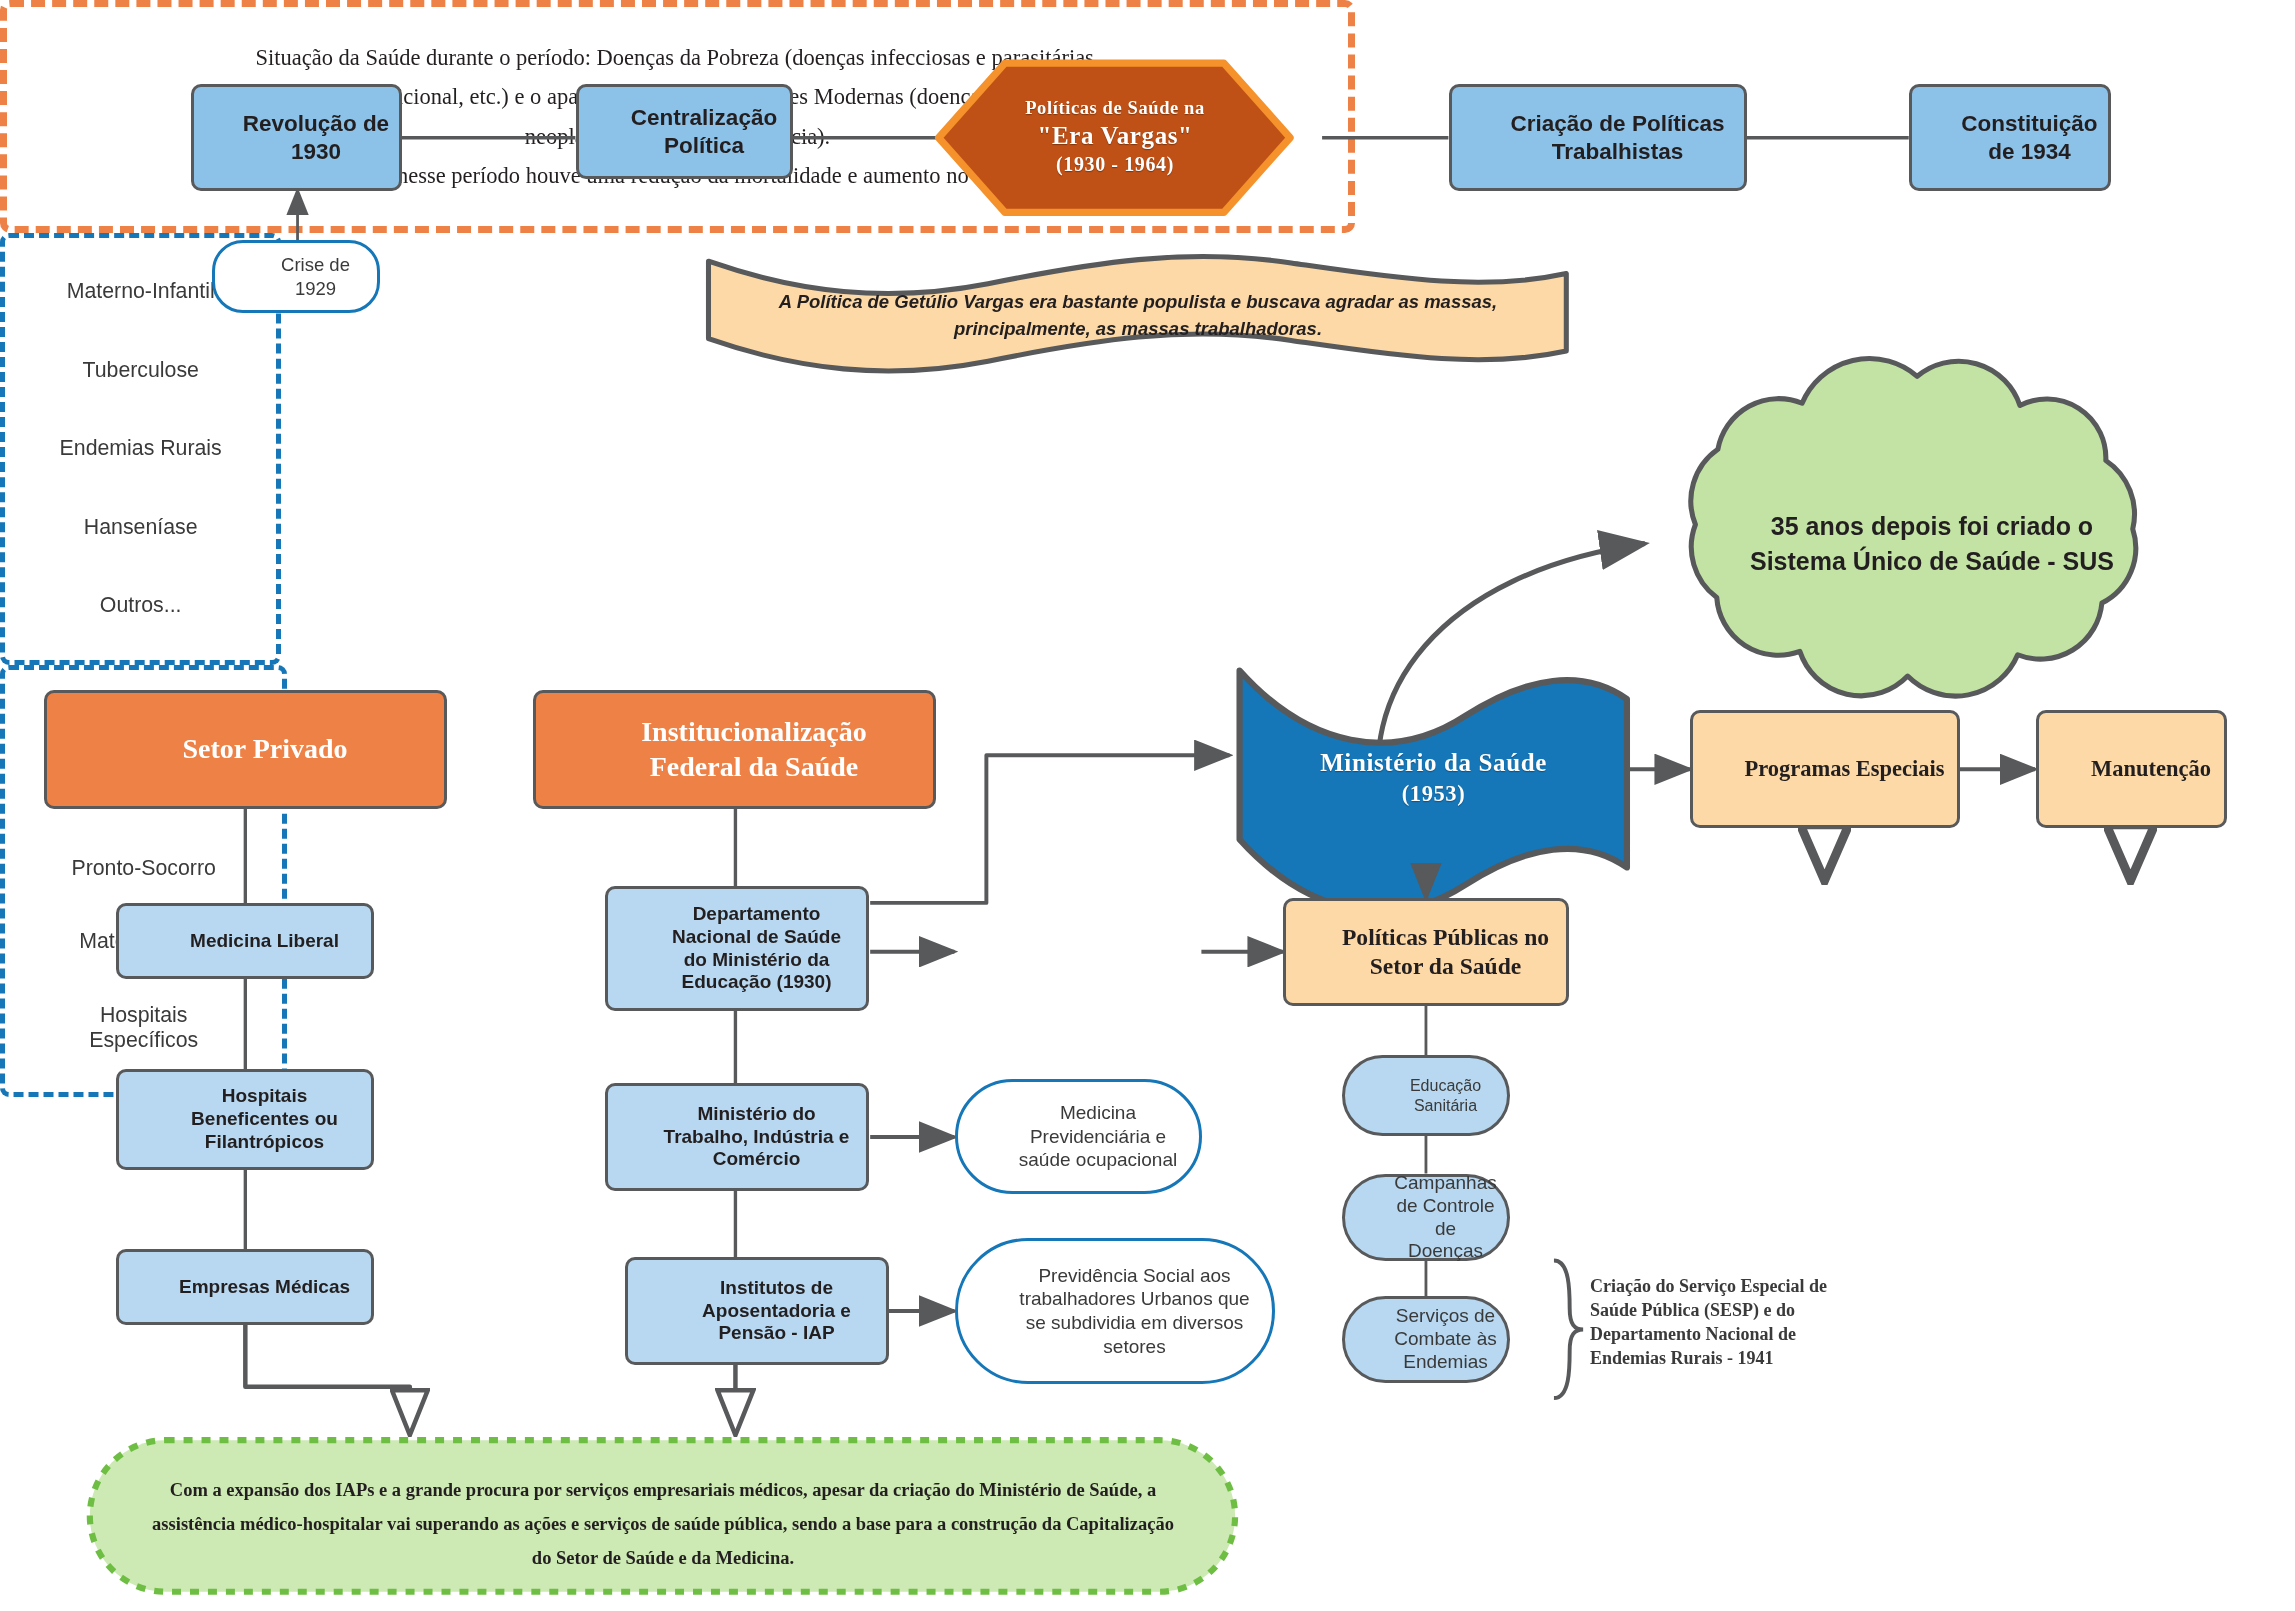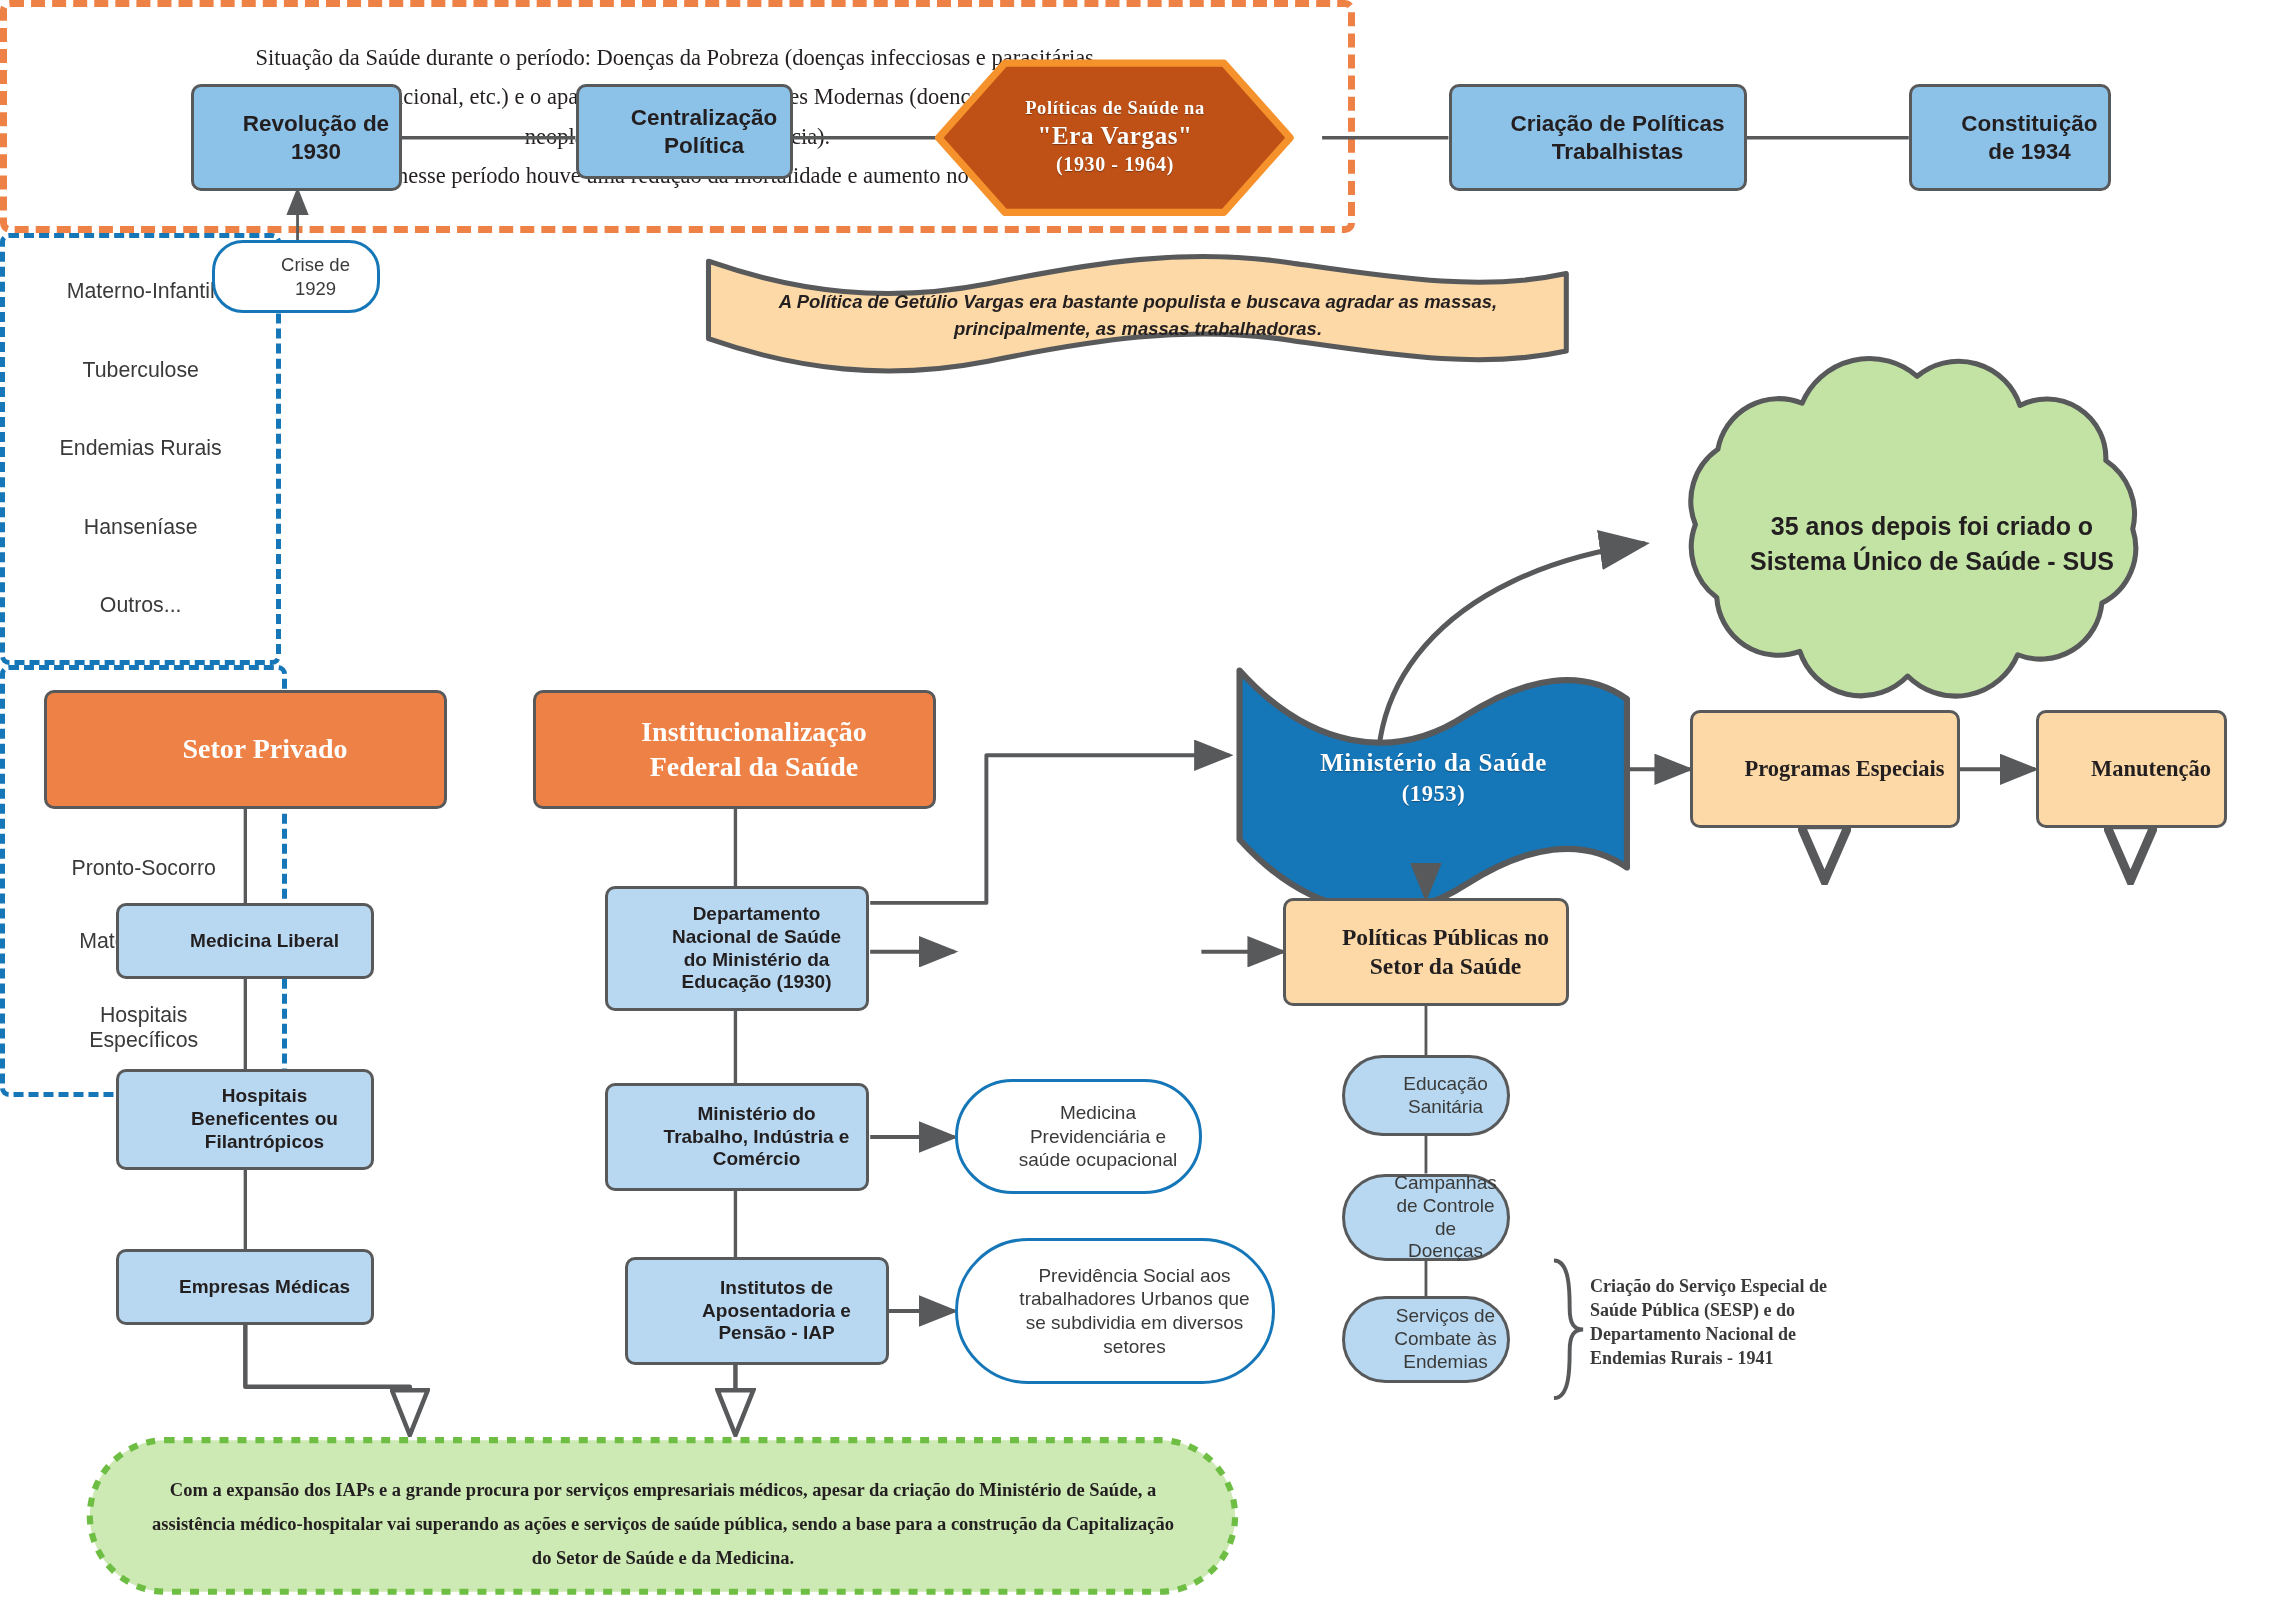--- a/index.html
+++ b/index.html
@@ -343,21 +343,21 @@
       <div class="f1">Ministério da Saúde</div>
       <div class="f2">(1953)</div>
     </div>
   </div>
 
   <div class="node peach-box" style="left:1283px;top:898px;width:286px;height:108px;font-size:23.6px;">
     <span style="white-space:pre-line">Políticas Públicas no
 Setor da Saúde</span>
   </div>
 
-  <div class="node stadium-lblue" style="left:1342px;top:1055px;width:168px;height:81px;font-size:19px;">
+  <div class="node stadium-lblue" style="left:1342px;top:1055px;width:168px;height:81px;font-size:16px;">
     <span style="white-space:pre-line">Educação
 Sanitária</span>
   </div>
 
   <div class="node stadium-lblue" style="left:1342px;top:1174px;width:168px;height:87px;font-size:19px;">
     <span style="white-space:pre-line">Campanhas
 de Controle de
 Doenças</span>
   </div>
 

